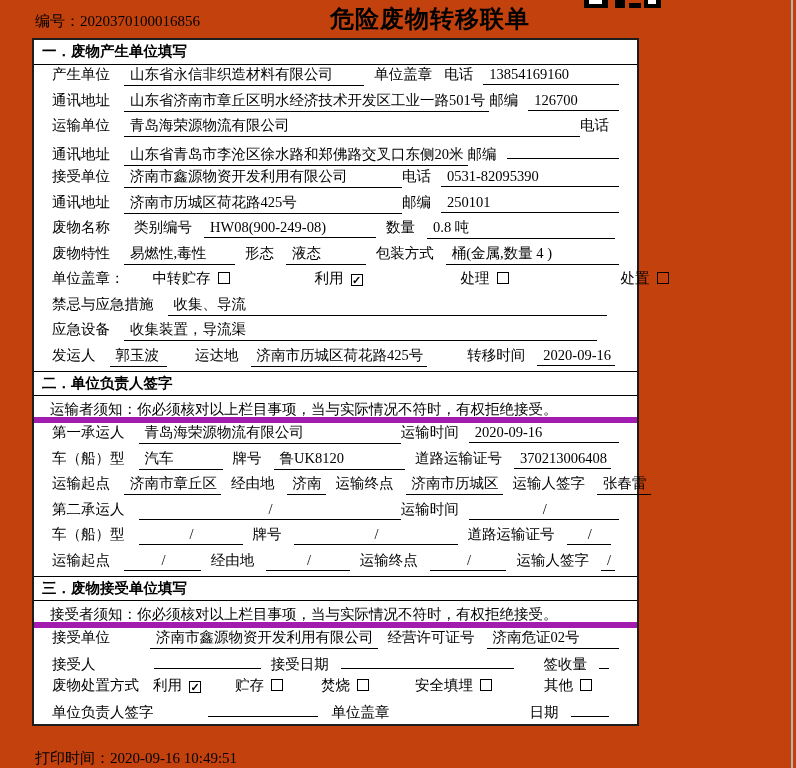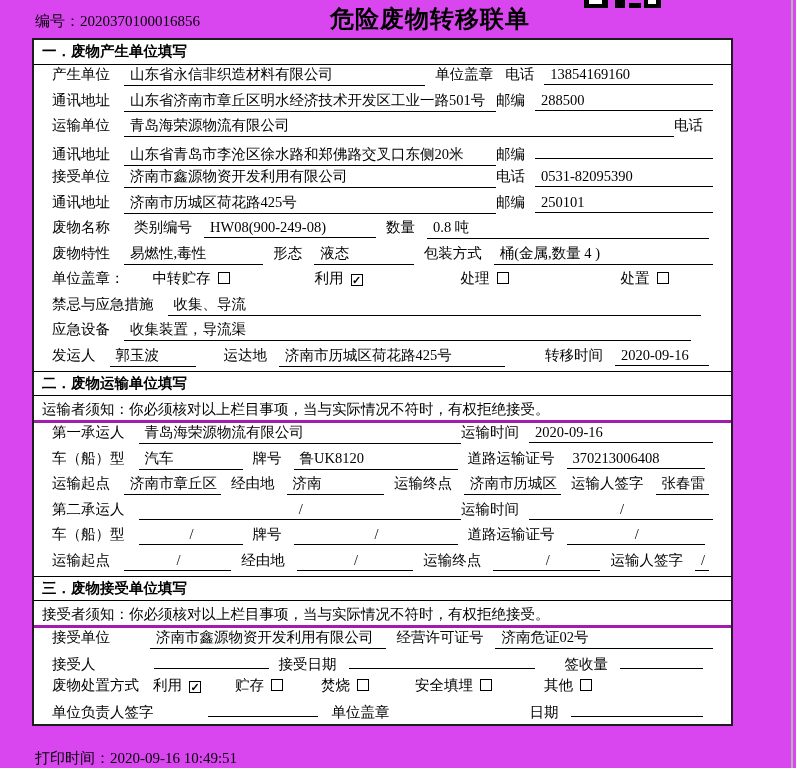--- a/index.html
+++ b/index.html
@@ -1,32 +1,32 @@
 <!DOCTYPE html>
 <html><head>
 <meta charset="utf-8">
 <style>
   * { margin:0; padding:0; box-sizing:border-box; }
   html,body { width:796px; height:768px; background:#ffffff; overflow:hidden;
     font-family:"Liberation Serif","DejaVu Serif",serif; color:#000; }
-  .page { position:relative; width:796px; height:768px; background:#d946ef; }
+  .page { position:relative; width:796px; height:768px; background:#c2410c; }
   .page-edge { position:absolute; top:0; left:791px; width:2px; height:768px; background:#b4b4b4; }
 
   .doc-no { position:absolute; left:35px; top:12px; font-size:15px; }
   .doc-title { position:absolute; left:330px; top:3px; font-size:24px; font-weight:bold; letter-spacing:1px; }
 
   .qr { position:absolute; left:584px; top:0; width:78px; height:9px; }
   .qr div { position:absolute; background:#000; }
 
-  .form { position:absolute; left:32px; top:38px; width:701px; border:2px solid #1d1d1d; background:#fff; }
+  .form { position:absolute; left:32px; top:38px; width:607px; border:2px solid #1d1d1d; background:#fff; }
 
   .sec-header { height:25px; line-height:23px; padding:0 8px; font-weight:bold; font-size:14.5px;
     border-bottom:1px solid #000; }
   .sec-header.bt { border-top:1px solid #000; }
-  .notice { height:27px; line-height:26px; padding:0 8px; font-size:14.5px; border-bottom:3px solid #a21caf; }
+  .notice { height:27px; line-height:26px; padding:0 16px; font-size:14.5px; border-bottom:6px solid #a21caf; }
 
   .row { display:flex; align-items:baseline; height:25.5px; padding:0 18px; font-size:14.5px; }
   .s3 .row { height:24px; }
   .lbl { white-space:nowrap; margin-right:14px; }
   .ml { margin-left:10px; margin-right:12px; }
   .push { margin-left:auto; margin-right:10px; }
   .u { border-bottom:1px solid #000; white-space:nowrap; padding:0 4px 1px 6px; min-height:17px; }
   .u.fill { flex:1; }
   .u.c { text-align:center; }
 
@@ -65,21 +65,21 @@
       <span class="u" style="width:318px">山东省永信非织造材料有限公司</span>
       <span class="lbl ml">单位盖章</span>
       <span class="lbl push">电话</span>
       <span class="u" style="width:178px">13854169160</span>
     </div>
 
     <div class="row">
       <span class="lbl">通讯地址</span>
       <span class="u fill">山东省济南市章丘区明水经济技术开发区工业一路501号</span>
       <span class="lbl push">邮编</span>
-      <span class="u" style="width:178px">288500</span>
+      <span class="u" style="width:178px">126700</span>
     </div>
 
     <div class="row">
       <span class="lbl">运输单位</span>
       <span class="u fill">青岛海荣源物流有限公司</span>
       <span class="lbl push">电话</span>
     </div>
 
     <div class="row">
       <span class="lbl">通讯地址</span>
@@ -148,21 +148,21 @@
 
     <div class="row">
       <span class="lbl">发运人</span>
       <span class="u" style="width:86px">郭玉波</span>
       <span class="lbl ml" style="margin-left:28px">运达地</span>
       <span class="u" style="width:226px">济南市历城区荷花路425号</span>
       <span class="lbl ml" style="margin-left:40px">转移时间</span>
       <span class="u fill" style="margin-right:4px">2020-09-16</span>
     </div>
 
-    <div class="sec-header bt">二．废物运输单位填写</div>
+    <div class="sec-header bt">二．单位负责人签字</div>
     <div class="notice">运输者须知：你必须核对以上栏目事项，当与实际情况不符时，有权拒绝接受。</div>
 
     <div class="row">
       <span class="lbl">第一承运人</span>
       <span class="u" style="width:330px">青岛海荣源物流有限公司</span>
       <span class="lbl push">运输时间</span>
       <span class="u" style="width:188px">2020-09-16</span>
     </div>
 
     <div class="row">

